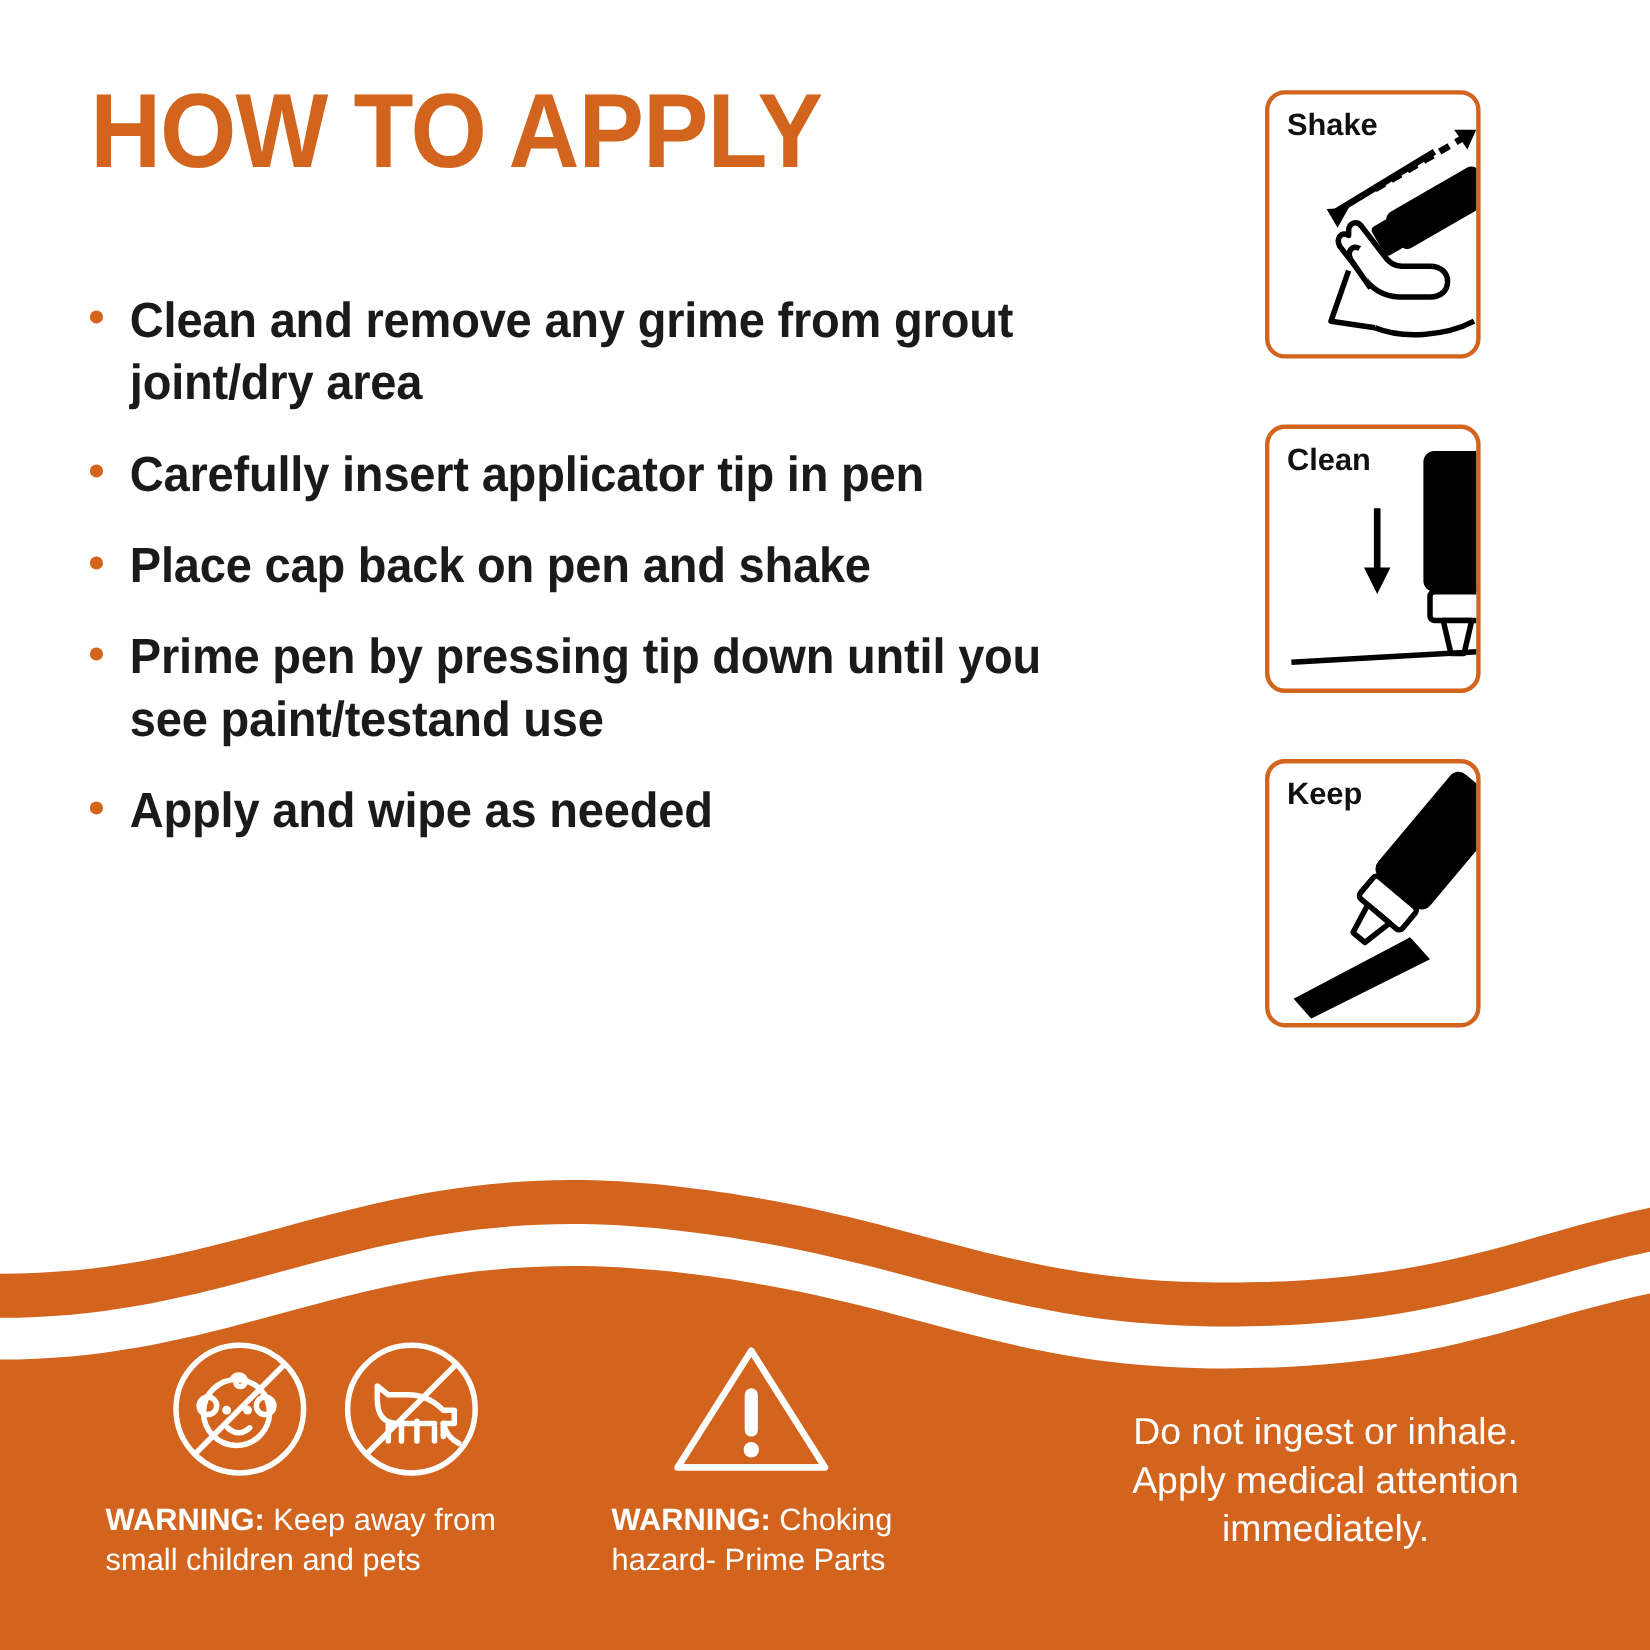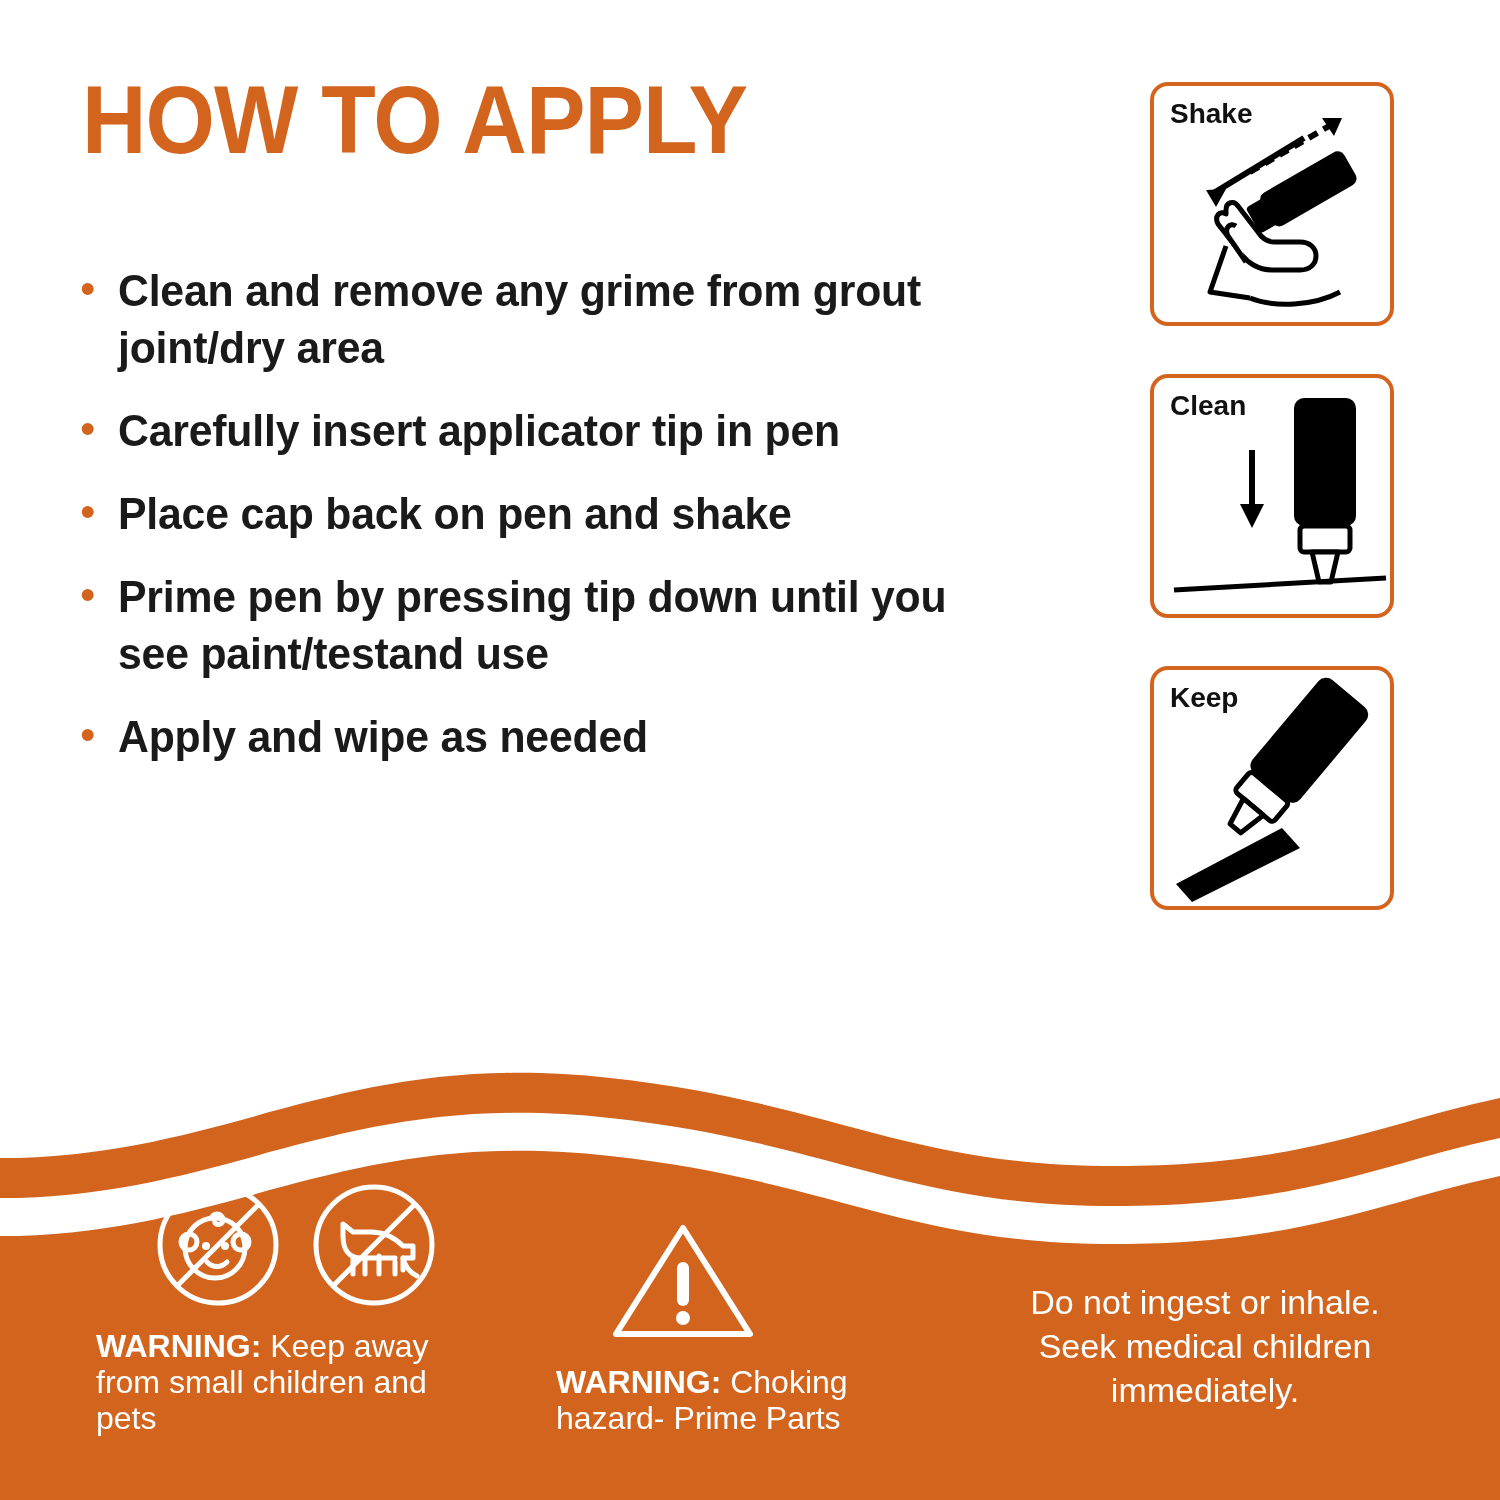--- a/index.html
+++ b/index.html
@@ -71,26 +71,26 @@
 
   
   .cards {
     position: absolute;
     left: 1150px;
     top: 82px;
     width: 244px;
   }
   .card {
     position: relative;
-    width: 244px;
+    width: 196px;
     height: 244px;
     border: 4px solid #D2641E;
     border-radius: 18px;
     box-sizing: border-box;
-    margin-bottom: 48px;
+    margin-bottom: 60px;
     background: #fff;
     overflow: hidden;
   }
   .card-label {
     position: absolute;
     left: 16px;
     top: 12px;
     font-size: 28px;
     font-weight: bold;
     color: #111;
@@ -124,21 +124,21 @@
     color: #ffffff;
   }
   .warn-icons {
     display: flex;
     gap: 26px;
     align-items: center;
     justify-content: center;
   }
   .warn-caption {
     margin-top: 18px;
-    font-size: 32px;
+    font-size: 28px;
     line-height: 36px;
     font-family: "Liberation Sans Narrow", "Liberation Sans", sans-serif;
     color: #ffffff;
   }
   .warn-caption b {
     font-weight: bold;
   }
 
   #warn-children {
     left: 96px;
@@ -293,16 +293,16 @@
           <path d="M75 12 L142 118 L8 118 Z" fill="none" stroke="#fff" stroke-width="6" stroke-linejoin="round"></path>
           <rect x="69" y="46" width="12" height="44" rx="6" fill="#fff"></rect>
           <circle cx="75" cy="102" r="7" fill="#fff"></circle>
         </svg>
       </div>
       <div class="warn-caption">
         <b>WARNING:</b><span> Choking hazard- Prime Parts</span>
       </div>
     </div>
 
-    <div class="warn-block" id="warn-ingest">Do not ingest or inhale. Seek medical children immediately.</div>
+    <div class="warn-block" id="warn-ingest">Do not ingest or inhale. Apply medical attention immediately.</div>
 
   </div>
 </div>
 
 </body></html>

